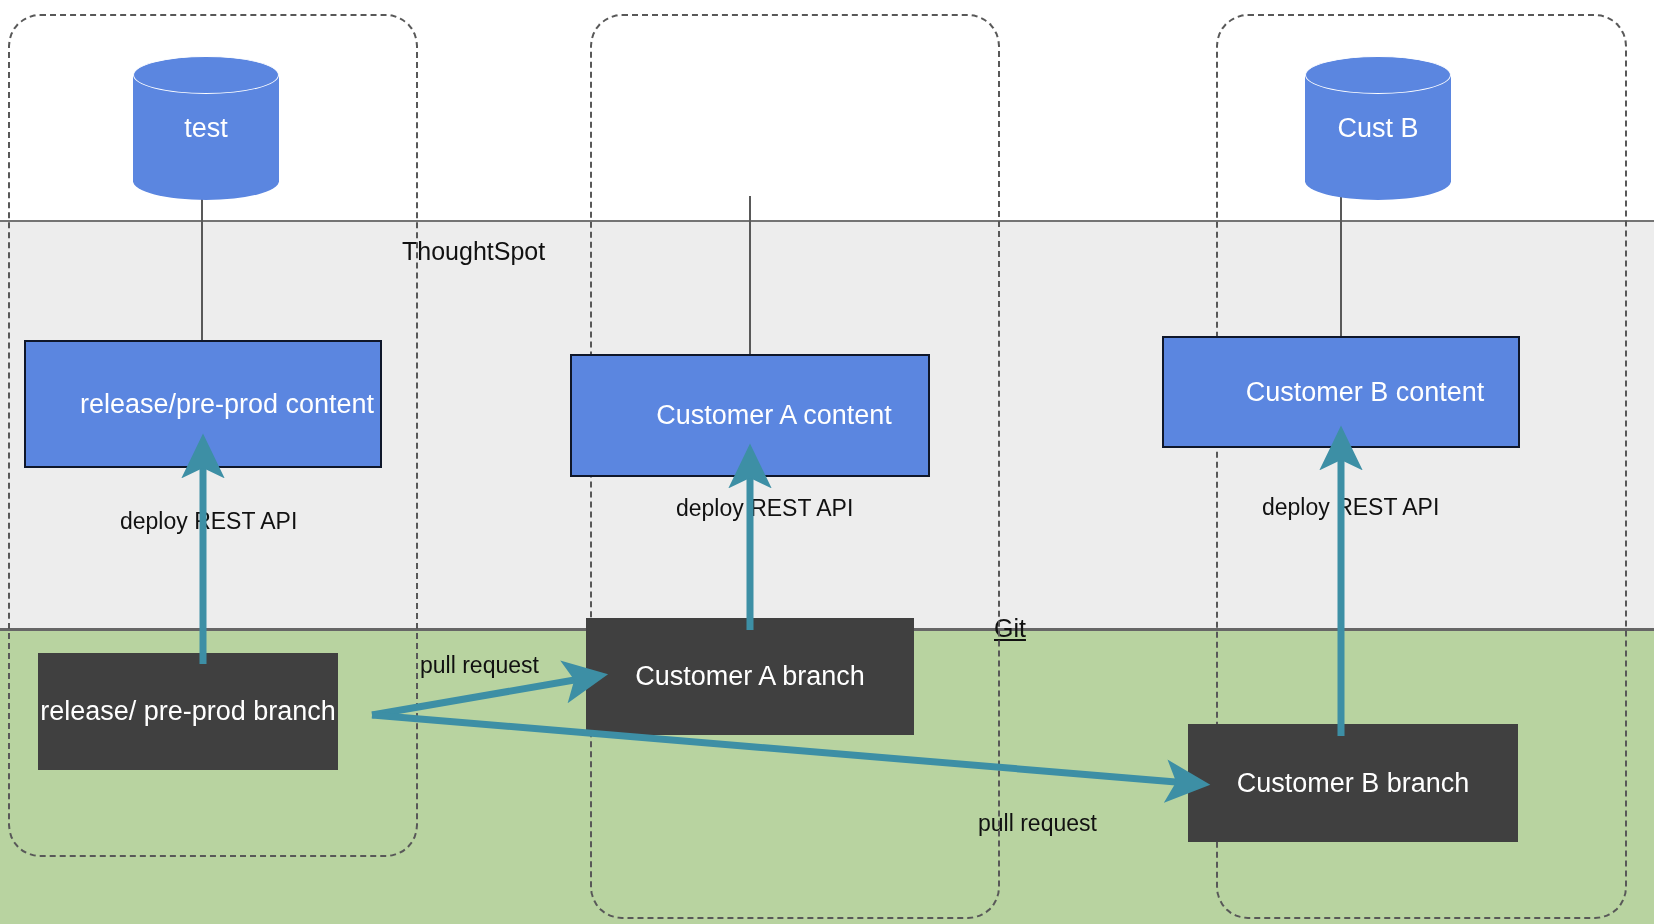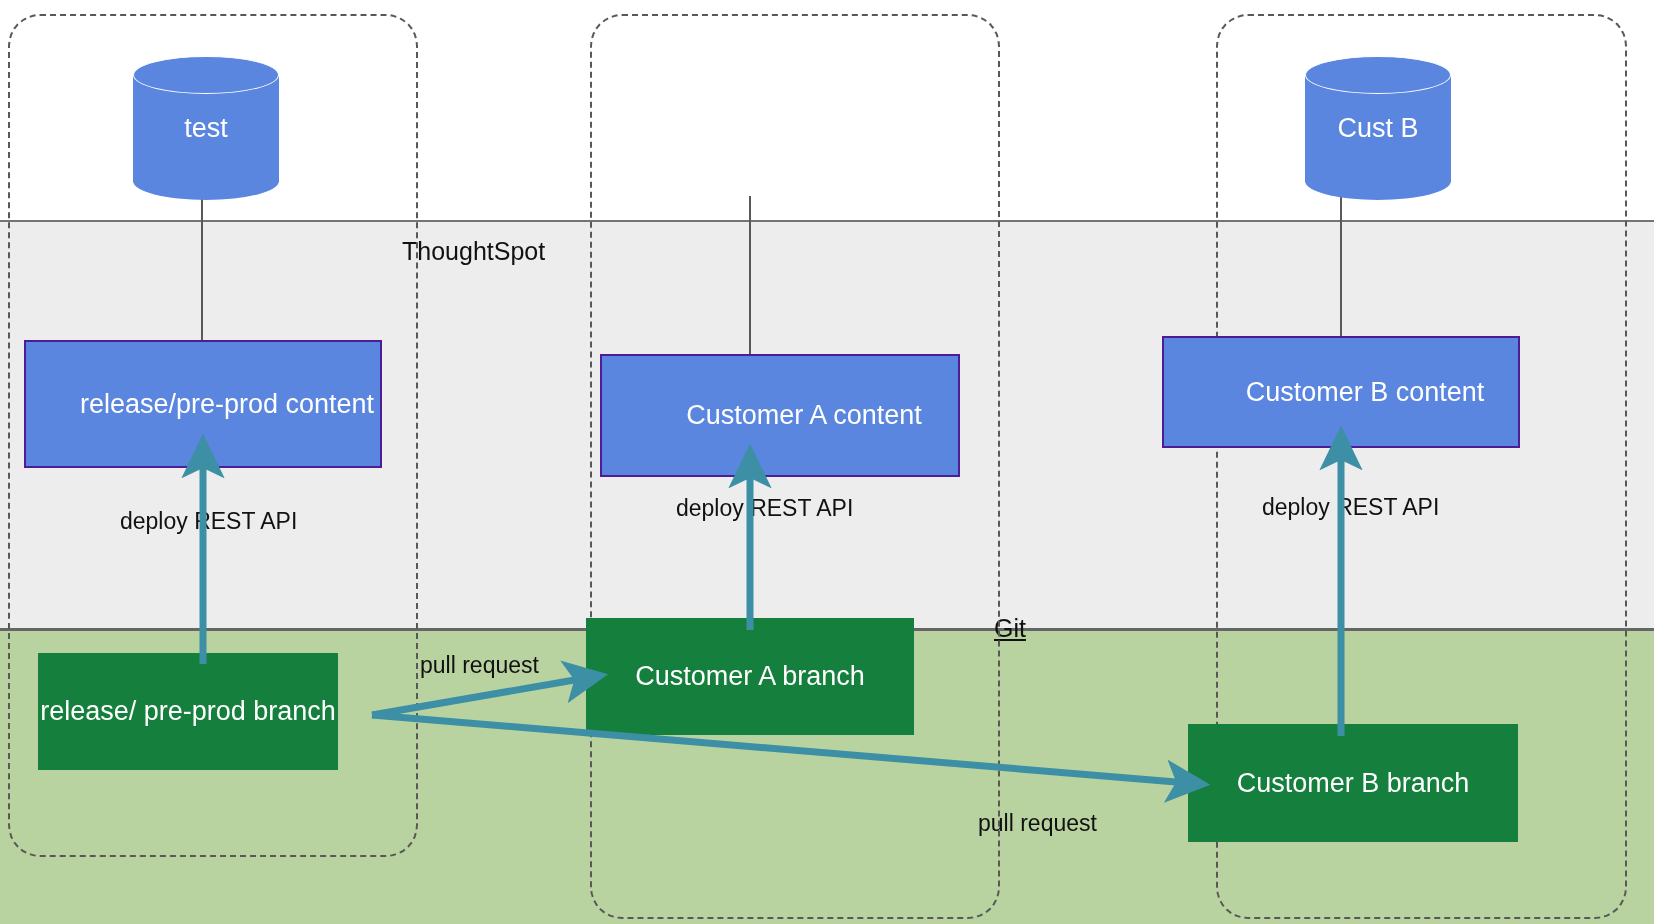--- a/index.html
+++ b/index.html
@@ -98,25 +98,25 @@
     align-items: center;
     justify-content: center;
     text-align: center;
     color: #ffffff;
     font-size: 27px;
     line-height: 1.22;
     box-sizing: border-box;
   }
   .box.blue {
     background: #5b86e0;
-    border: 2px solid #4c1d95;
+    border: 2px solid #0f172a;
     padding-left: 48px;
   }
   .box.orange {
-    background: #15803d;
+    background: #404040;
   }
   .conn {
     position: absolute;
     background: #595959;
     width: 2px;
   }
   .edge-label {
     position: absolute;
     font-size: 23px;
     color: #111111;
@@ -157,21 +157,21 @@
     <div class="cyl-label">test</div>
   </div>
 
   <div class="box blue" style="left:24px; top:340px; width:358px; height:128px;">release/pre-prod content</div>
 
   <div class="edge-label" style="left:120px; top:508px;">deploy REST API</div>
 
   <div class="box orange" style="left:38px; top:653px; width:300px; height:117px;">release/ pre-prod branch</div>
 
 
-  <div class="box blue" style="left:600px; top:354px; width:360px; height:123px;">Customer A content</div>
+  <div class="box blue" style="left:570px; top:354px; width:360px; height:123px;">Customer A content</div>
 
   <div class="edge-label" style="left:676px; top:495px;">deploy REST API</div>
 
   <div class="box orange" style="left:586px; top:618px; width:328px; height:117px;">Customer A branch</div>
 
   <div class="cyl" style="left:1268px; top:56px;margin-left:37px;">
     <div class="bot"></div>
     <div class="body"></div>
     <div class="top"></div>
     <div class="cyl-label">Cust B</div>

